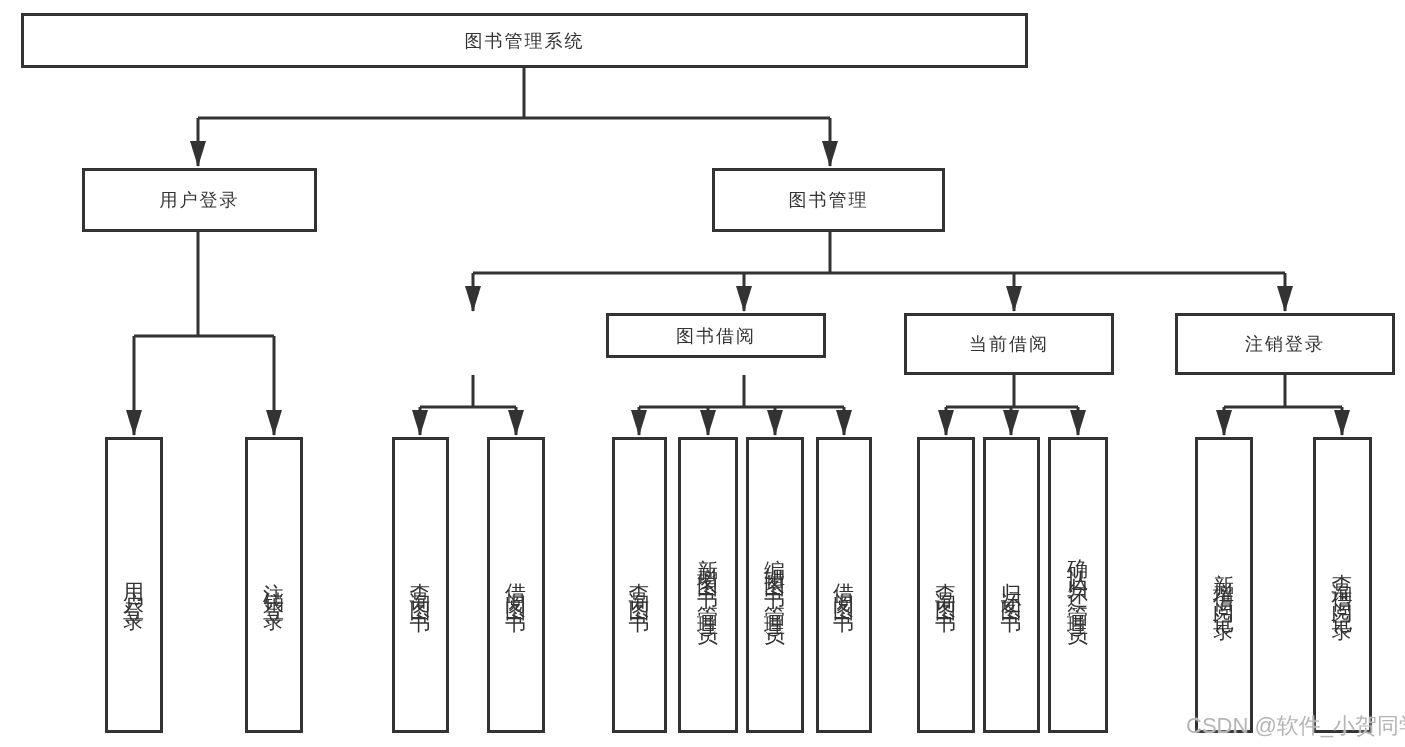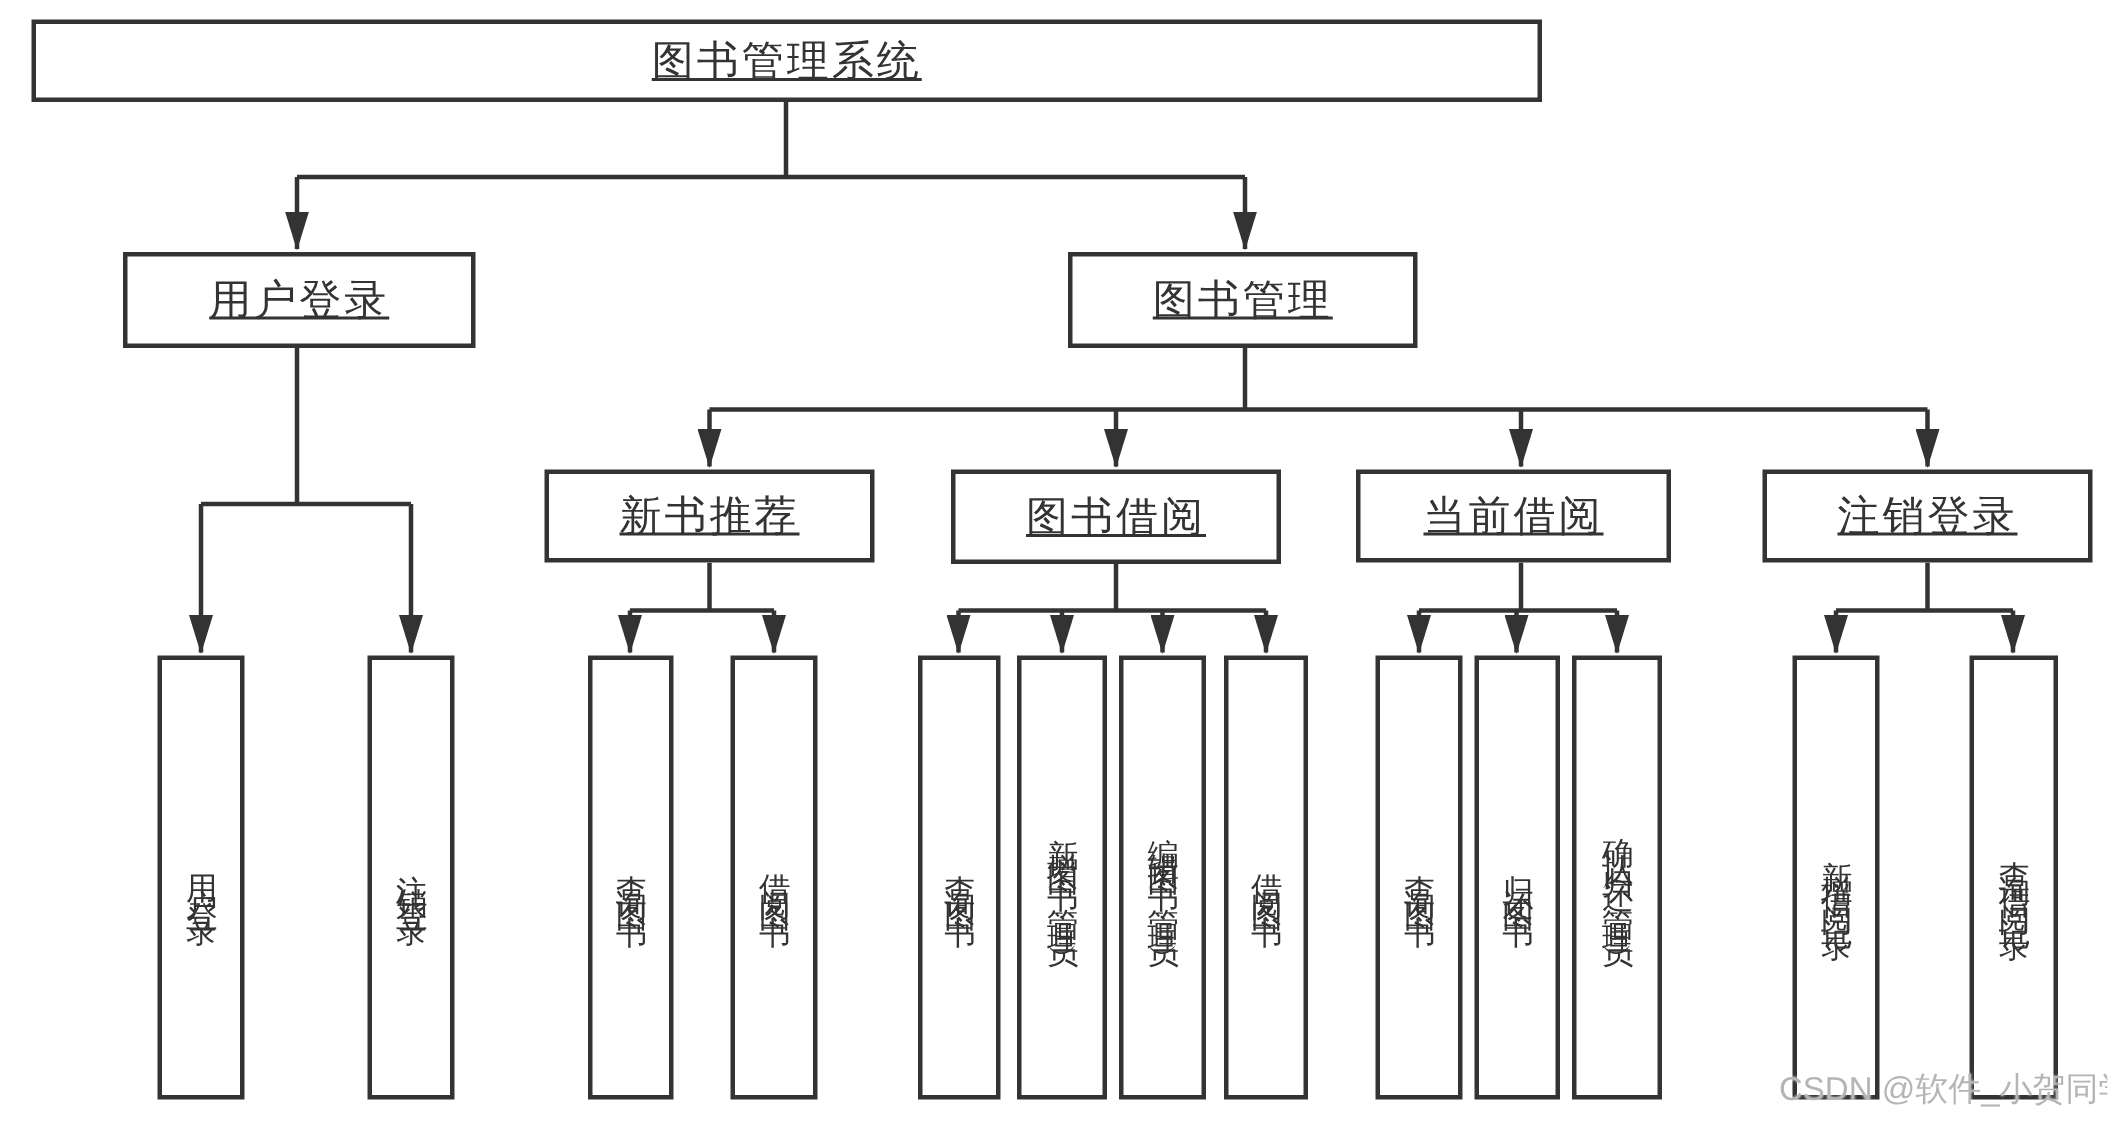--- a/index.html
+++ b/index.html
@@ -9,21 +9,21 @@
     background:var(--bg);
     font-family:"Liberation Sans", sans-serif;
     color:var(--line);
   }
   .connectors { position:absolute; left:0; top:0; width:1405px; height:747px; }
   .box {
     position:absolute; box-sizing:border-box;
     border:3px solid var(--line); background:#fff;
     display:flex; align-items:center; justify-content:center;
   }
-  .h-label { font-size:28px; color:var(--text); letter-spacing:2px; white-space:nowrap;text-decoration:underline; }
+  .h-label { font-size:18px; color:var(--text); letter-spacing:2px; white-space:nowrap; }
   .leaf .v-label {
     writing-mode:vertical-rl; text-orientation:mixed;
     font-size:21px; color:var(--text); letter-spacing:0.45em; line-height:1.0;
   }
   .watermark {
     position:absolute; left:1186px; top:711px;
     font-size:22px; color:var(--watermark); white-space:nowrap;
     text-shadow:0 0 2px #ffffff;
   }
 </style>
@@ -86,24 +86,21 @@
     <span class="h-label">图书管理系统</span>
   </div>
 
   <div class="box" style="left:82px; top:168px; width:235px; height:64px;">
     <span class="h-label">用户登录</span>
   </div>
   <div class="box" style="left:712px; top:168px; width:233px; height:64px;text-align:center;">
     <span class="h-label">图书管理</span>
   </div>
 
-  <div class="box" style="left:363px; top:313px; width:220px; height:62px;">
-    <span class="h-label">新书推荐</span>
-  </div>
-  <div class="box" style="left:634px; top:313px; width:220px; height:63px;text-align:center;">
+  <div class="box" style="left:606px; top:313px; width:220px; height:45px;text-align:center;">
     <span class="h-label">图书借阅</span>
   </div>
   <div class="box" style="left:904px; top:313px; width:210px; height:62px;align-items:center;">
     <span class="h-label">当前借阅</span>
   </div>
   <div class="box" style="left:1175px; top:313px; width:220px; height:62px;">
     <span class="h-label">注销登录</span>
   </div>
 
   <div class="box leaf" style="left:105px; top:437px; width:58px; height:296px;">

